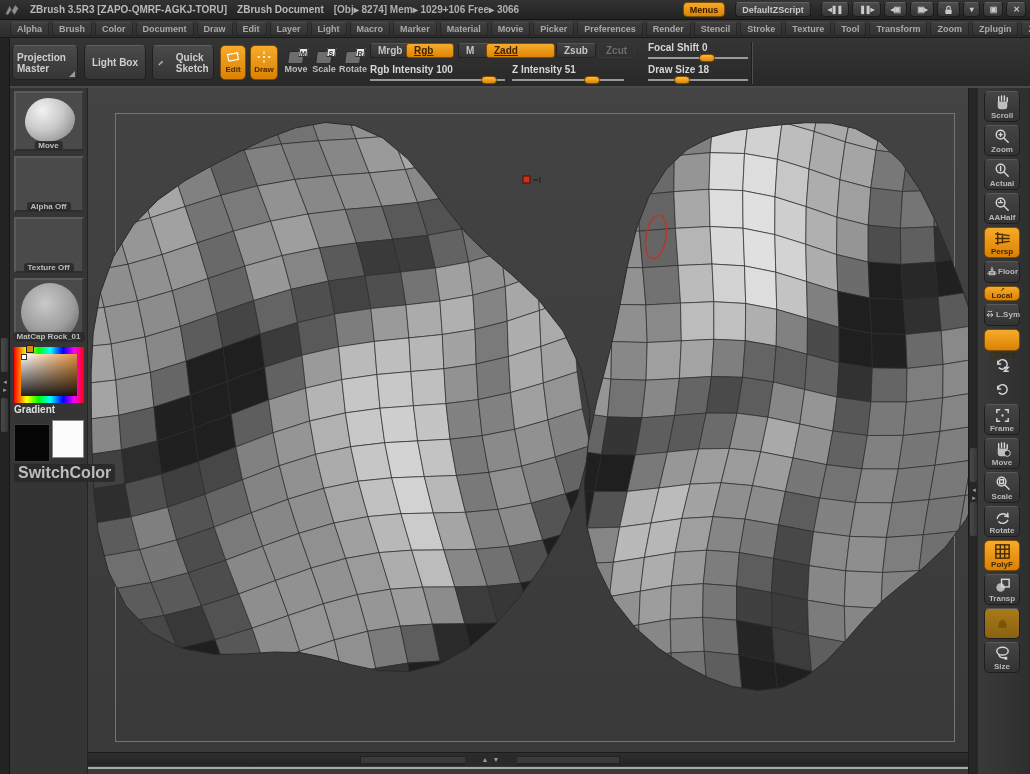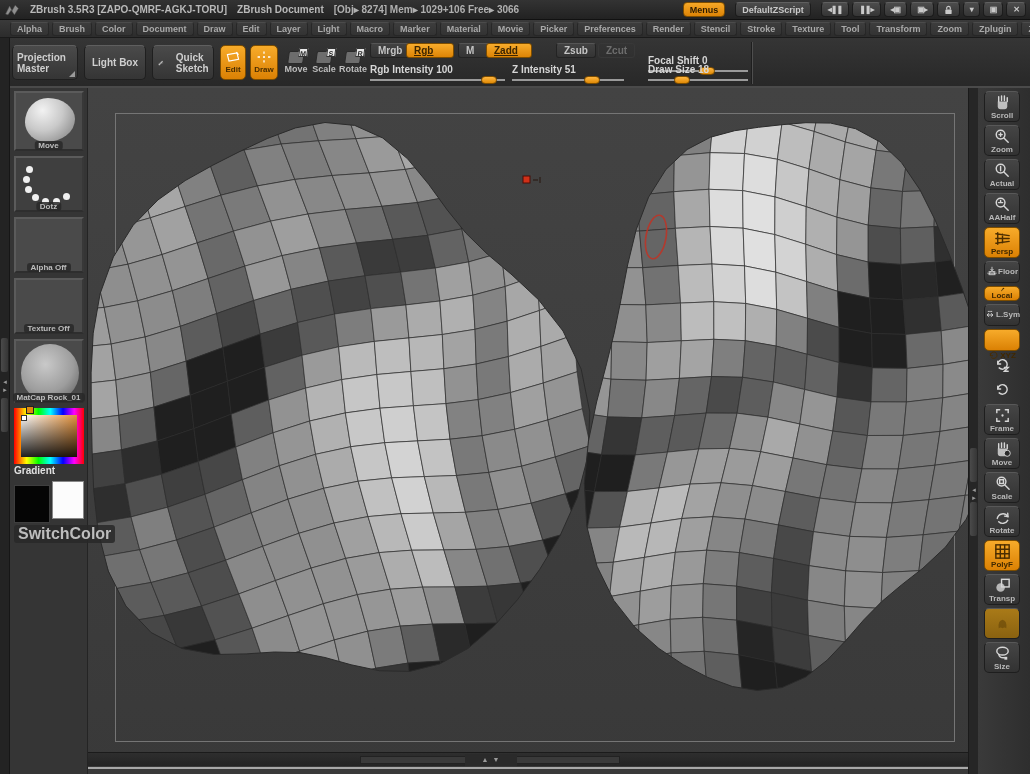--- a/index.html
+++ b/index.html
@@ -254,25 +254,25 @@
     <div class="shbtn ghostb" style="left:339px;width:28px;">
       <span class="docico">
           <span>R</span>
         </span>
       <span>Rotate</span>
     </div>
 
     <div class="tgl" style="left:370px;top:5px;">Mrgb</div>
     <div class="tgl on" style="left:406px;top:5px;width:48px;">Rgb</div>
     <div class="tgl" style="left:458px;top:5px;width:44px;">M</div>
-    <div class="tgl on" style="left:486px;top:5px;width:46px;">Zadd</div>
+    <div class="tgl on" style="left:486px;top:5px;width:69px;">Zadd</div>
     <div class="tgl" style="left:556px;top:5px;">Zsub</div>
     <div class="tgl dis" style="left:598px;top:5px;">Zcut</div>
 
-    <div class="slider" style="left:648px;top:17px;width:100px;">
+    <div class="slider" style="left:648px;top:4px;width:100px;">
       <span>Focal Shift</span>
       <span>0</span>
       <span class="shandle" style="left:51%;"></span>
     </div>
     <div class="slider" style="left:370px;top:26px;width:135px;">
       <span>Rgb Intensity</span>
       <span>100</span>
       <span class="shandle" style="left:82%;"></span>
     </div>
     <div class="slider" style="left:512px;top:26px;width:112px;">
@@ -857,34 +857,20 @@
   </div>
 
   <div id="lefttray">
       <div class="lt-item">
         <div class="lt-thumb" style="height:60px">
           <div class="blob"></div>
         </div>
         <div class="lt-label">Move</div>
       </div>
       <div class="lt-item">
-        <div class="lt-thumb" style="height:56px">
-          <div style="position:absolute;inset:0;background:#3f3f3f;">
-            <div class="dot" style="left:10px;top:8px"></div>
-            <div class="dot" style="left:7px;top:18px"></div>
-            <div class="dot" style="left:9px;top:28px"></div>
-            <div class="dot" style="left:16px;top:36px"></div>
-            <div class="dot" style="left:26px;top:40px"></div>
-            <div class="dot" style="left:37px;top:40px"></div>
-            <div class="dot" style="left:47px;top:35px"></div>
-          </div>
-        </div>
-        <div class="lt-label">Dotz</div>
-      </div>
-      <div class="lt-item">
         <div class="lt-thumb" style="height:56px"></div>
         <div class="lt-label">Alpha Off</div>
       </div>
       <div class="lt-item">
         <div class="lt-thumb" style="height:56px"></div>
         <div class="lt-label">Texture Off</div>
       </div>
       <div class="lt-item">
         <div class="lt-thumb" style="height:64px">
           <div class="sphere"></div>

